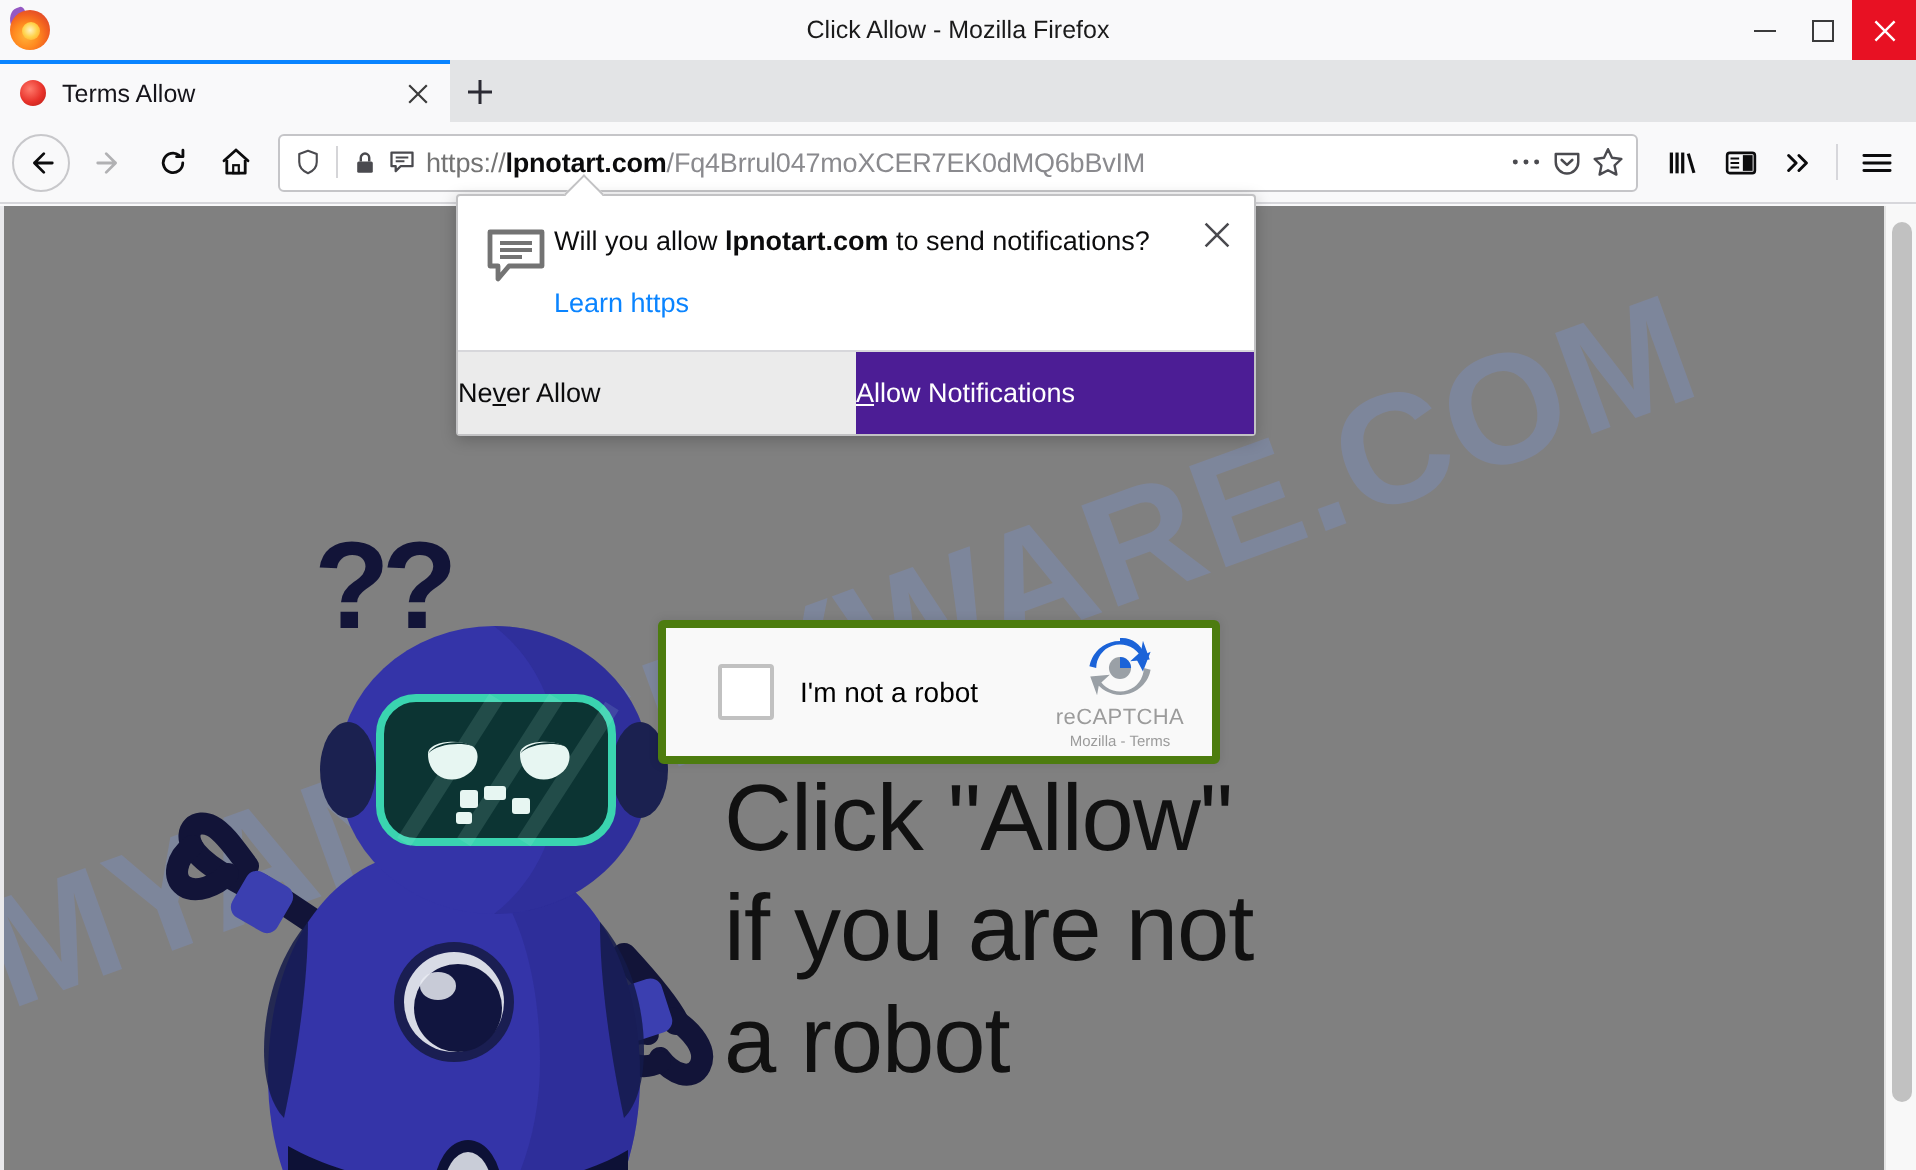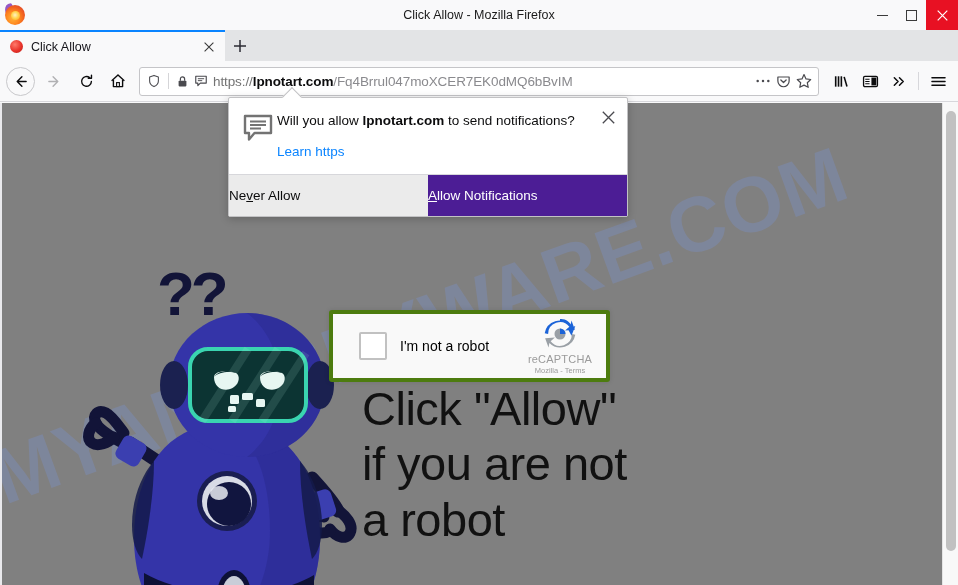--- a/index.html
+++ b/index.html
@@ -220,21 +220,21 @@
         <svg width="11" height="11" viewBox="0 0 11 11">
             <path d="M0.7 0.7 L10.3 10.3 M10.3 0.7 L0.7 10.3" stroke="currentColor" stroke-width="1.2"></path>
           </svg>
       </div>
     </div>
   </div>
 
   <div class="tabstrip">
     <div class="tab">
       <div class="tab-favicon"></div>
-      <div class="tab-title">Click Allow</div>
+      <div class="tab-title">Terms Allow</div>
       <div class="tab-close">
         <svg width="10" height="10" viewBox="0 0 10 10">
             <path d="M0.6 0.6 L9.4 9.4 M9.4 0.6 L0.6 9.4" stroke="currentColor" stroke-width="1.1"></path>
           </svg>
       </div>
     </div>
     <div class="newtab">
       <svg width="14" height="14" viewBox="0 0 14 14">
           <path d="M7 1 V13 M1 7 H13" stroke="currentColor" stroke-width="1.5"></path>
         </svg>

